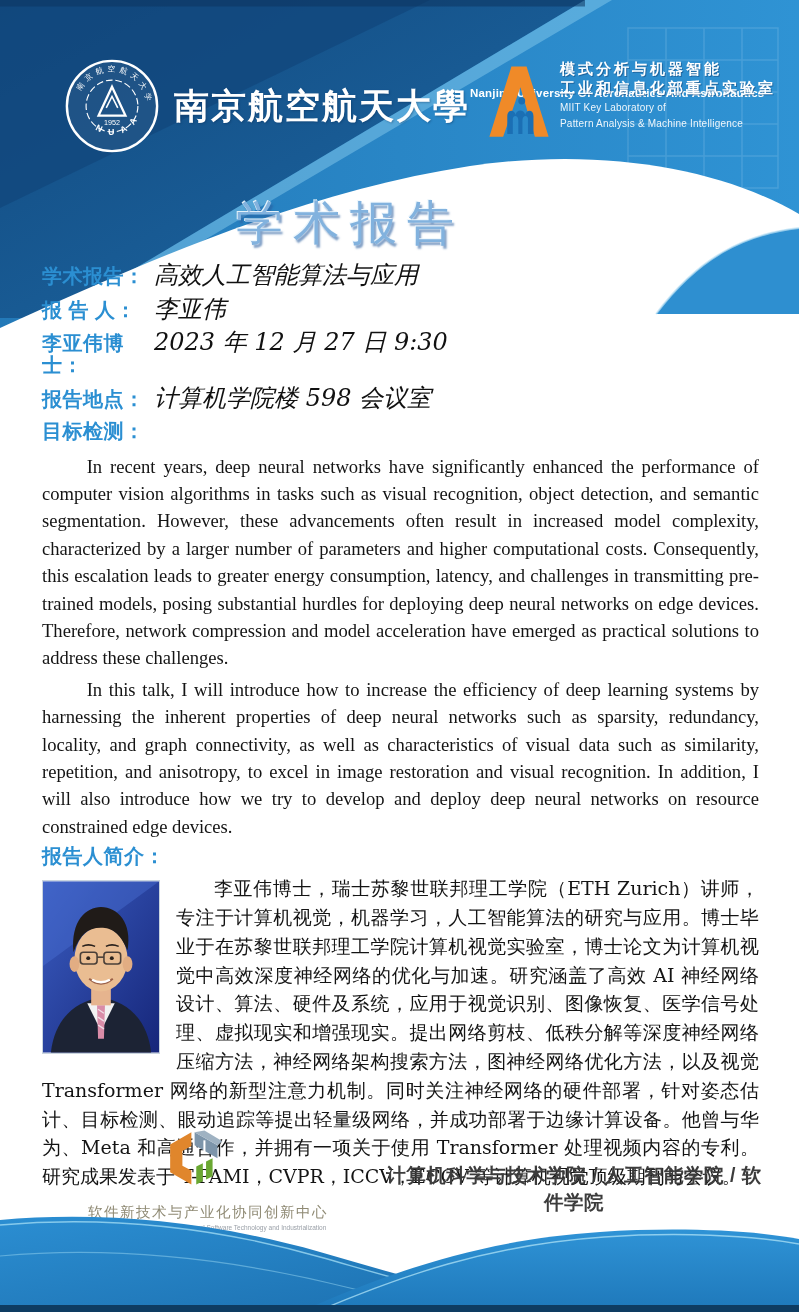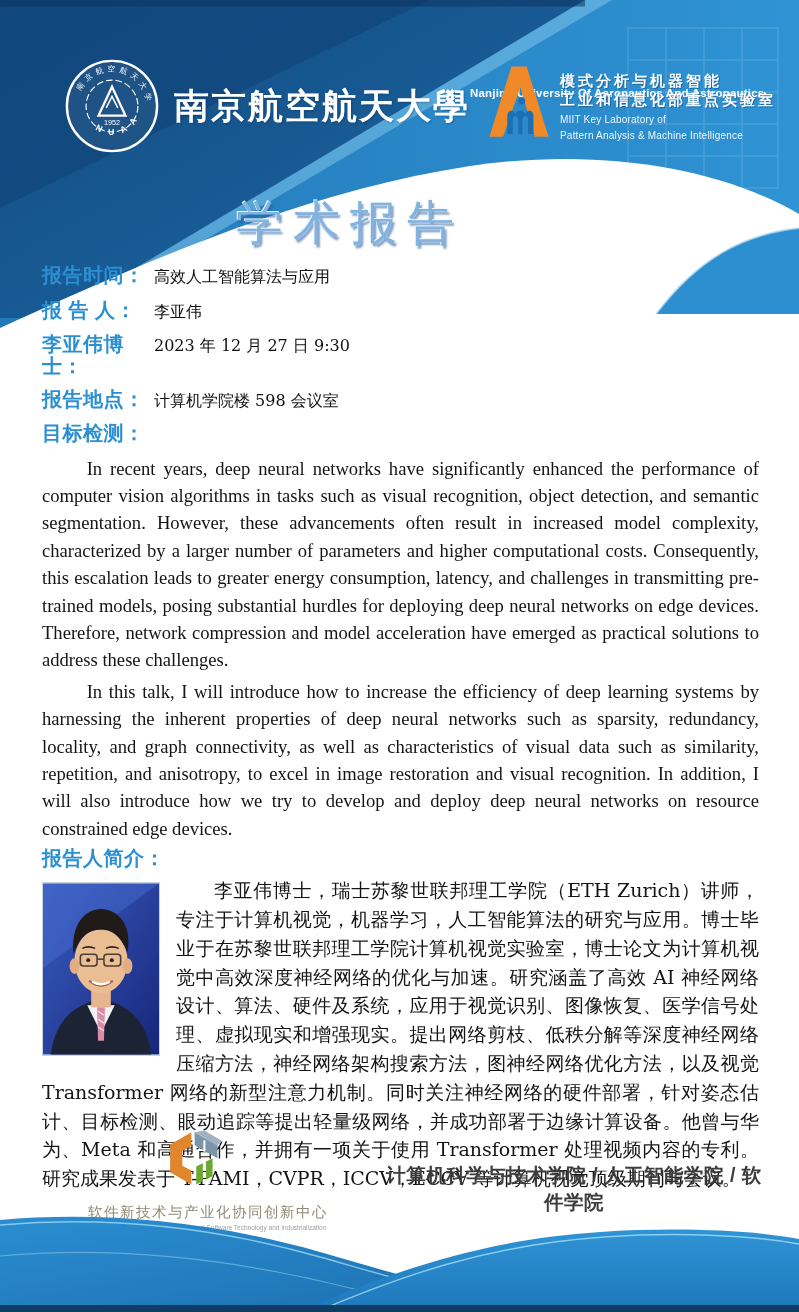--- a/index.html
+++ b/index.html
@@ -16,21 +16,21 @@
   .uni-cn{
     color:#ffffff;font-size:35px;font-weight:bold;letter-spacing:2px;
     font-family:"DejaVu Serif",serif;line-height:1.1;text-shadow:1px 1px 2px rgba(10,40,80,.35);
   }
   .uni-en{
     color:#ffffff;font-size:11.5px;font-weight:bold;letter-spacing:.2px;
     font-family:"Liberation Sans",sans-serif;
   }
   .hdr-right{position:absolute;top:60px;left:488px;display:flex;align-items:flex-start;gap:10px;}
   .ami{width:62px;height:86px;}
-  .lab-text{display:flex;flex-direction:column;margin-top:12px;}
+  .lab-text{display:flex;flex-direction:column;margin-top:0;}
   .lab-cn{
     color:#ffffff;font-weight:bold;font-family:"Liberation Sans",sans-serif;
     font-size:15px;letter-spacing:3px;line-height:1.25;
     text-shadow:1px 1px 0 rgba(20,70,120,.55);
   }
   .lab-en{
     color:#eef6fc;font-family:"Liberation Sans",sans-serif;
     font-size:10px;line-height:1.35;margin-top:3px;letter-spacing:.2px;
   }
   .page-title{
@@ -40,21 +40,21 @@
     text-shadow:-1px -1px 0 rgba(235,245,252,.95), 2px 3px 2px rgba(42,94,158,.6);
   }
   
   .content{position:absolute;top:264px;left:42px;width:717px;}
   .info-row{display:flex;align-items:baseline;margin-bottom:10.5px;line-height:22px;}
   .info-label{
     font-family:"Liberation Sans",sans-serif;font-weight:bold;
     color:#2b8fd2;font-size:20px;flex:0 0 108px;letter-spacing:.5px;
   }
   .info-value{
-    font-family:"DejaVu Serif",serif;color:#111111;font-size:16px;padding-left:4px;
+    font-family:"DejaVu Serif",serif;color:#111111;font-size:24px;padding-left:4px;font-style:italic;
   }
   .abstract p{
     margin:0;text-align:justify;text-justify:inter-word;
     font-family:"Liberation Serif",serif;font-size:18.6px;line-height:27.4px;
     color:#141414;text-indent:2.4em;
   }
   .abstract p + p{margin-top:4px;}
   .bio-label{
     font-family:"Liberation Sans",sans-serif;font-weight:bold;color:#2b8fd2;
     font-size:20px;margin-top:4px;line-height:24px;letter-spacing:.5px;
@@ -163,21 +163,21 @@
       <div class="lab-en">MIIT Key Laboratory of</div>
       <div class="lab-en">Pattern Analysis &amp; Machine Intelligence</div>
     </div>
   </div>
 
   <div class="page-title">学术报告</div>
 
   <div class="content">
 
     <div class="info-row">
-      <span class="info-label">报告时间：</span>
+      <span class="info-label">学术报告：</span>
       <span class="info-value">高效人工智能算法与应用</span>
     </div>
     <div class="info-row">
       <span class="info-label">报 告 人：</span>
       <span class="info-value">李亚伟</span>
     </div>
     <div class="info-row">
       <span class="info-label">李亚伟博士：</span>
       <span class="info-value">2023 年 12 月 27 日 9:30</span>
     </div>

